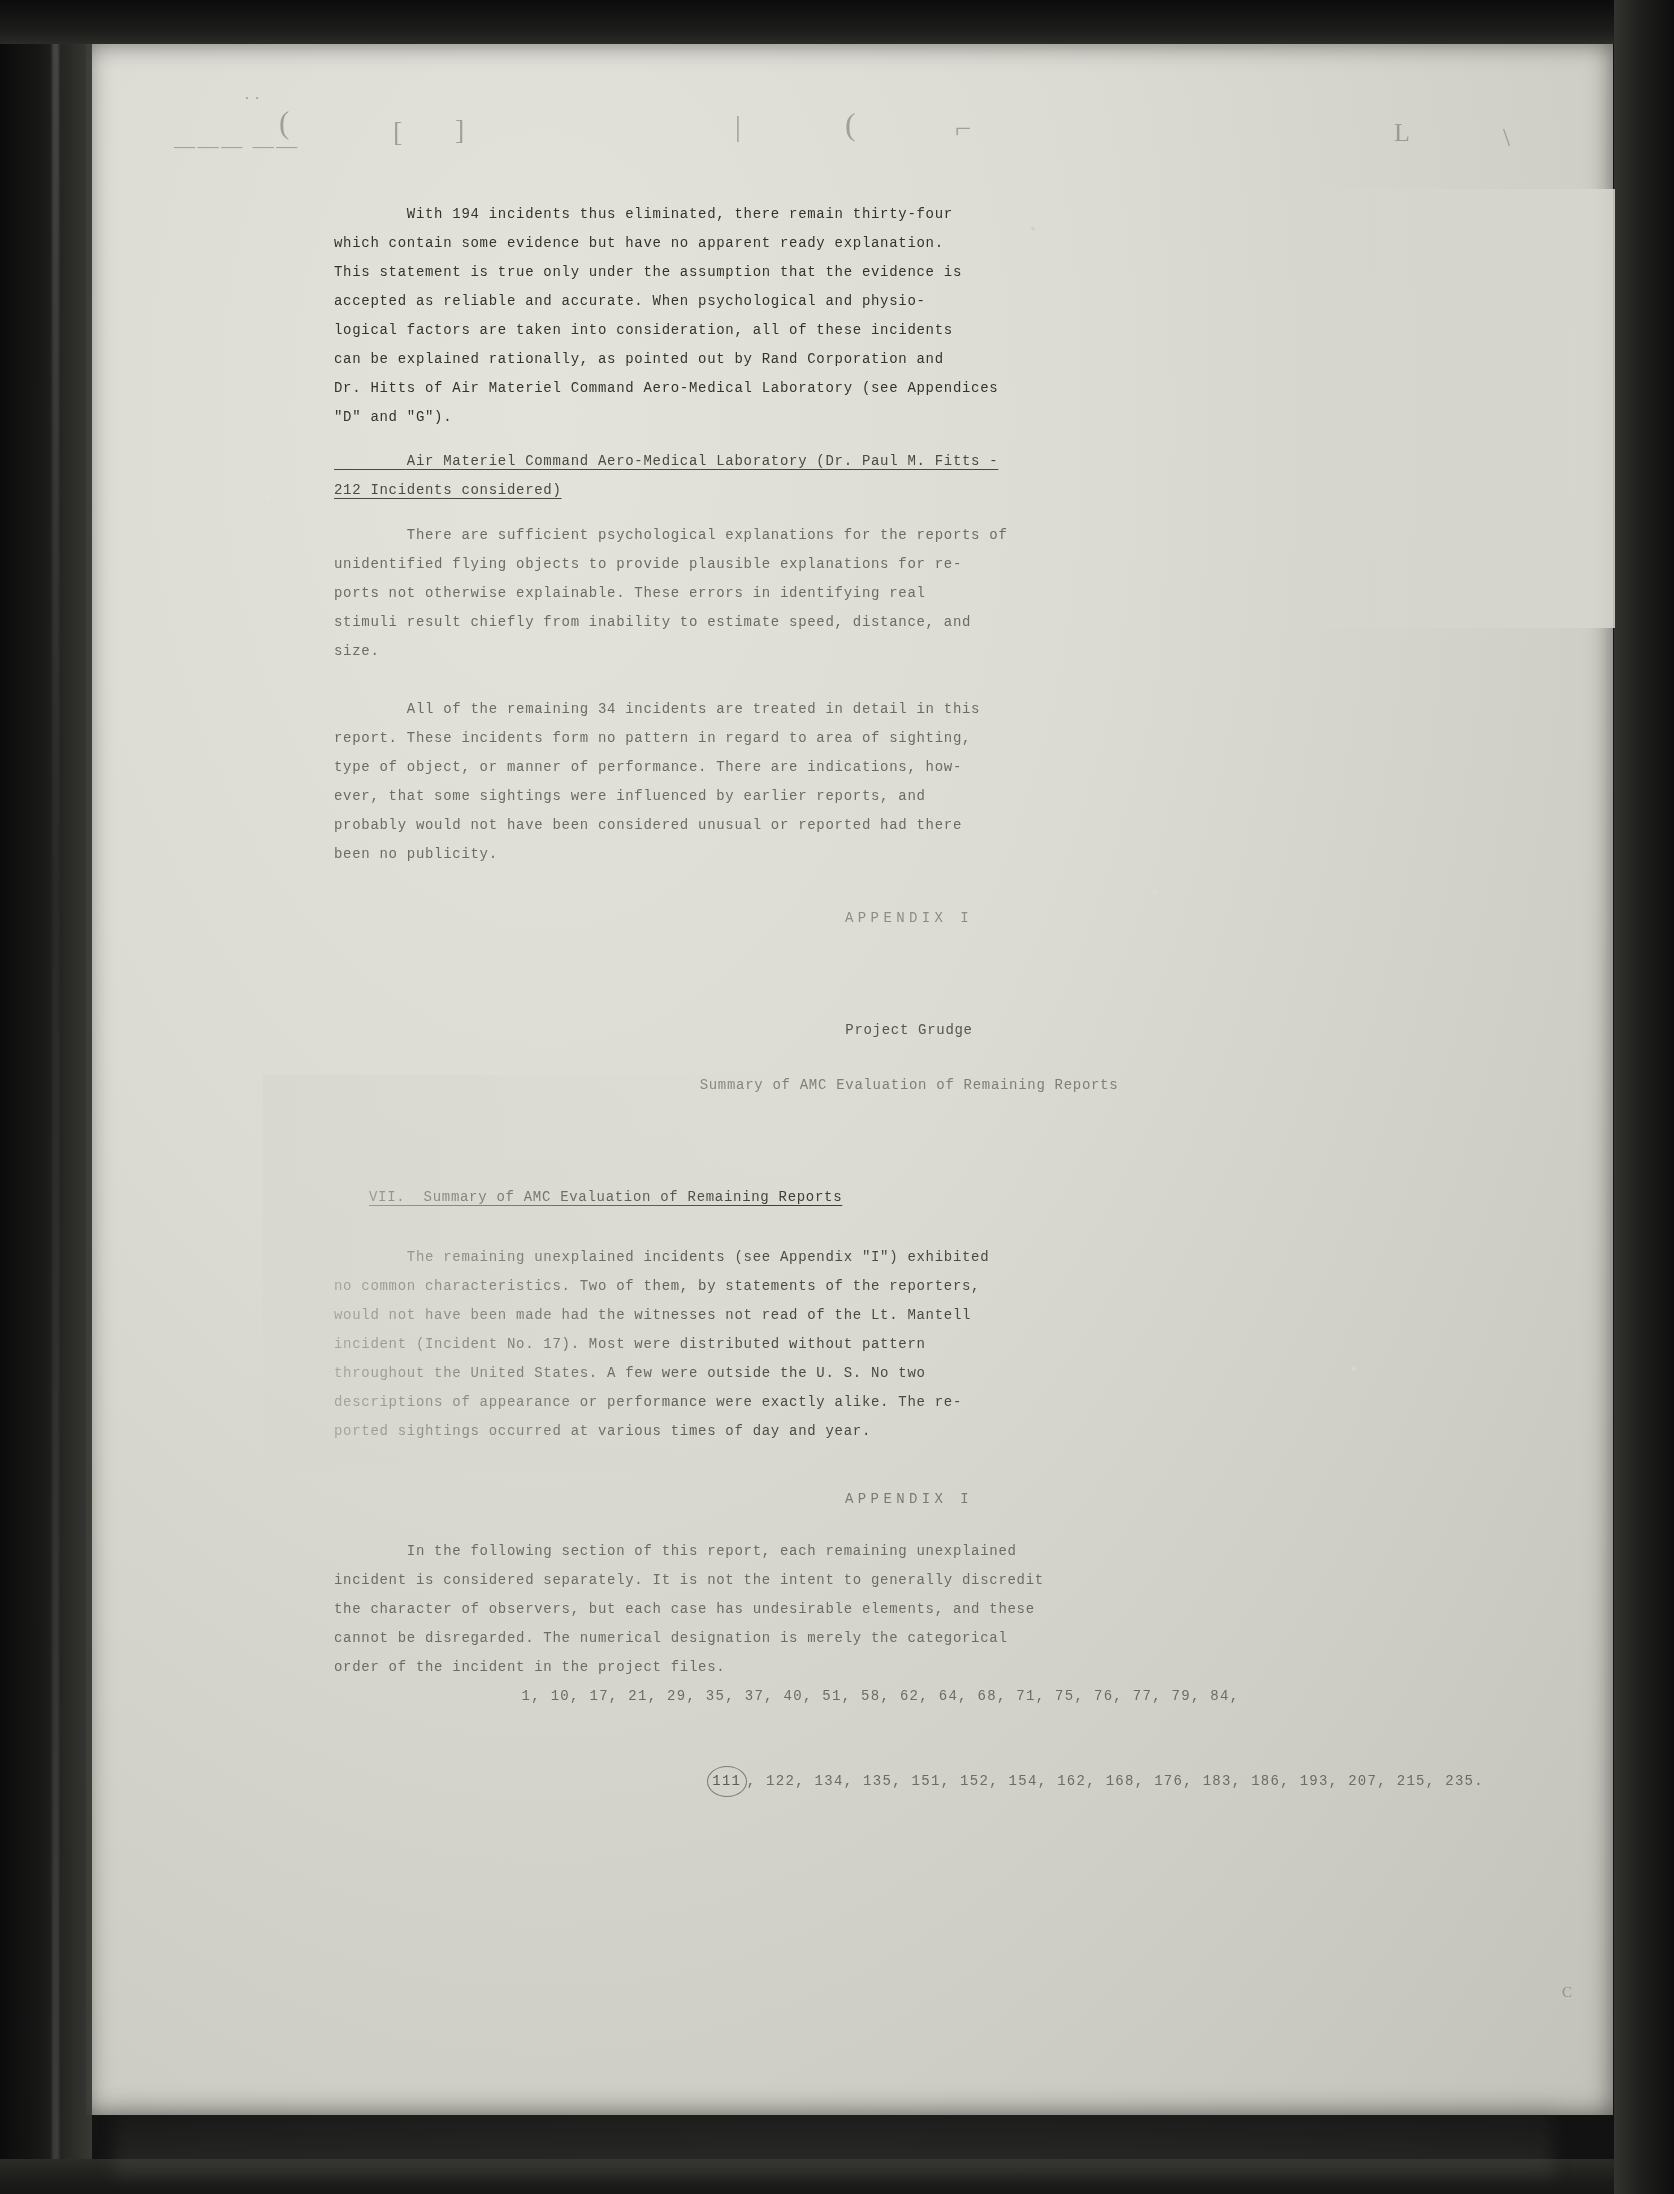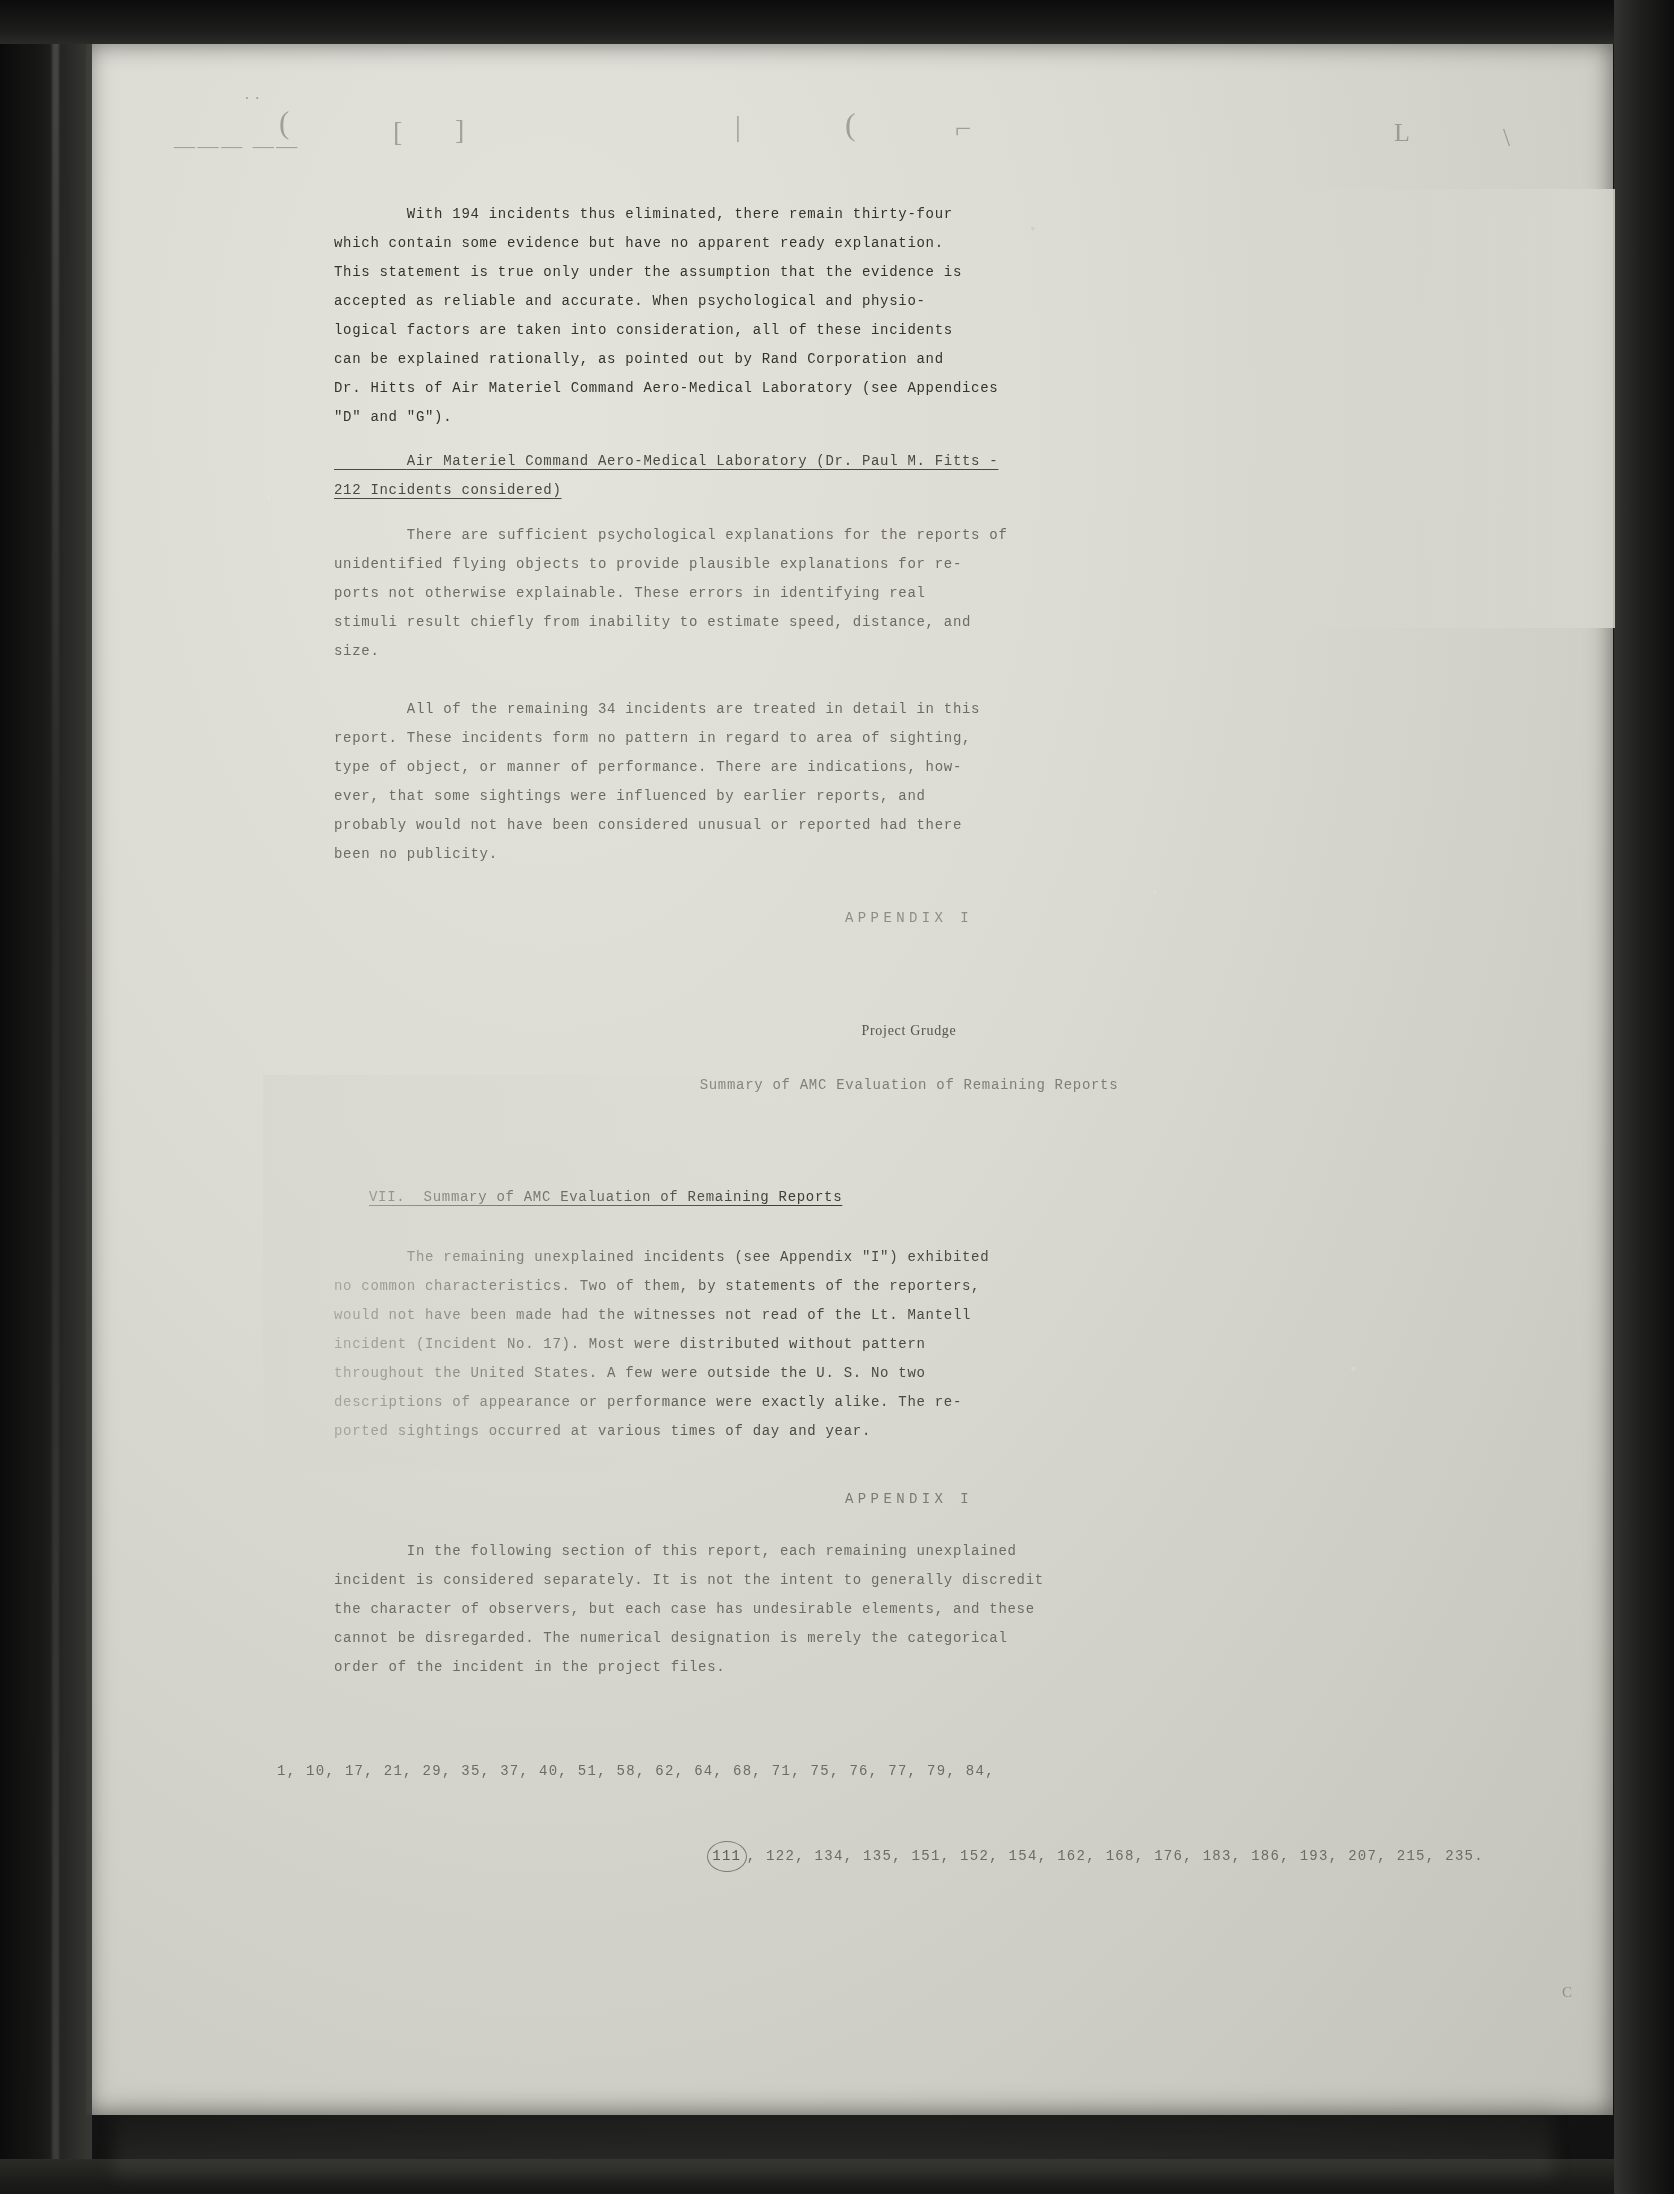--- a/index.html
+++ b/index.html
@@ -262,21 +262,21 @@
 
     <p class="blk fade2" style="margin-top:29px;">        All of the remaining 34 incidents are treated in detail in this
 report. These incidents form no pattern in regard to area of sighting,
 type of object, or manner of performance. There are indications, how-
 ever, that some sightings were influenced by earlier reports, and
 probably would not have been considered unusual or reported had there
 been no publicity.</p>
 
     <p class="blk heading-appendix" style="margin-top:35px;">APPENDIX I</p>
 
-    <p class="title-line" style="margin-top:83px;font-family:Liberation Serif, serif;">Project Grudge</p>
+    <p class="title-line" style="margin-top:83px;">Project Grudge</p>
 
     <p class="subtitle-line" style="margin-top:26px;">Summary of AMC Evaluation of Remaining Reports</p>
 
     <p class="sec-head" style="margin-top:83px; margin-left:35px;">VII.  Summary of AMC Evaluation of Remaining Reports</p>
 
     <p class="blk fade1" style="margin-top:31px;">        The remaining unexplained incidents (see Appendix "I") exhibited
 no common characteristics. Two of them, by statements of the reporters,
 would not have been made had the witnesses not read of the Lt. Mantell
 incident (Incident No. 17). Most were distributed without pattern
 throughout the United States. A few were outside the U. S. No two
@@ -284,21 +284,21 @@
 ported sightings occurred at various times of day and year.</p>
 
     <p class="heading-appendix2" style="margin-top:39px;">APPENDIX I</p>
 
     <p class="blk fade2" style="margin-top:23px;font-family:Liberation Mono, monospace;">        In the following section of this report, each remaining unexplained
 incident is considered separately. It is not the intent to generally discredit
 the character of observers, but each case has undesirable elements, and these
 cannot be disregarded. The numerical designation is merely the categorical
 order of the incident in the project files.</p>
 
-    <p class="numbers fade2" style="margin-top:75px; margin-left:-57px;">1, 10, 17, 21, 29, 35, 37, 40, 51, 58, 62, 64, 68, 71, 75, 76, 77, 79, 84,</p>
+    <p class="numbers fade2" style="margin-left:-57px;text-align:center;">1, 10, 17, 21, 29, 35, 37, 40, 51, 58, 62, 64, 68, 71, 75, 76, 77, 79, 84,</p>
 
     <p class="numbers fade2" style="margin-top:25.5px; margin-left:-75px;text-align:right;">
       <span class="circled">111</span><span>, 122, 134, 135, 151, 152, 154, 162, 168, 176, 183, 186, 193, 207, 215, 235.</span>
     </p>
 
   </div>
 
   <div class="dropout"></div>
   <div class="dropout2"></div>
   <div class="page-smudge"></div>

